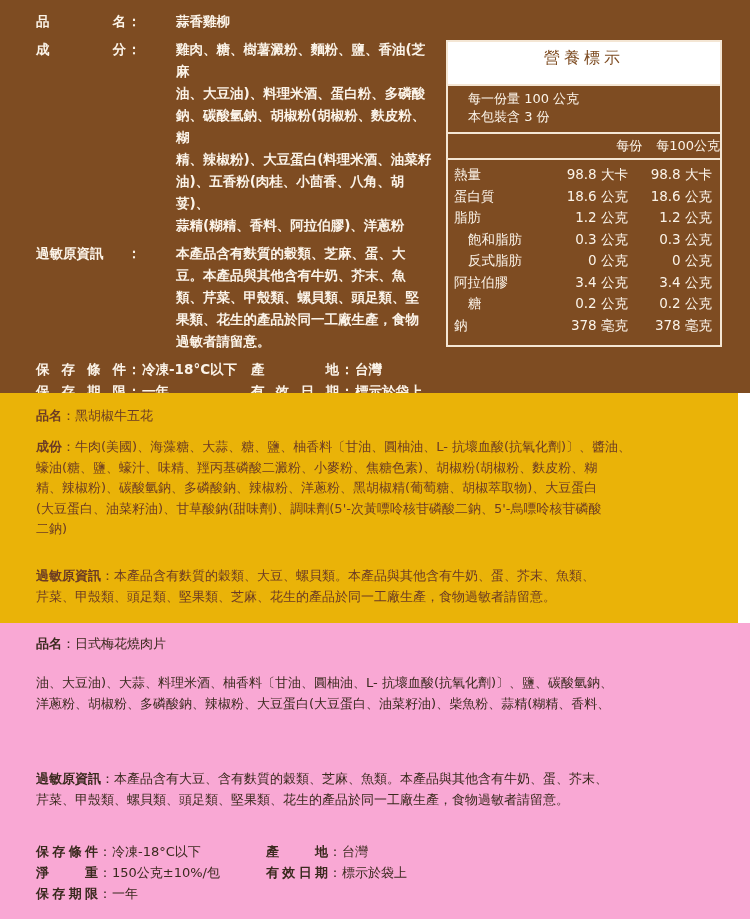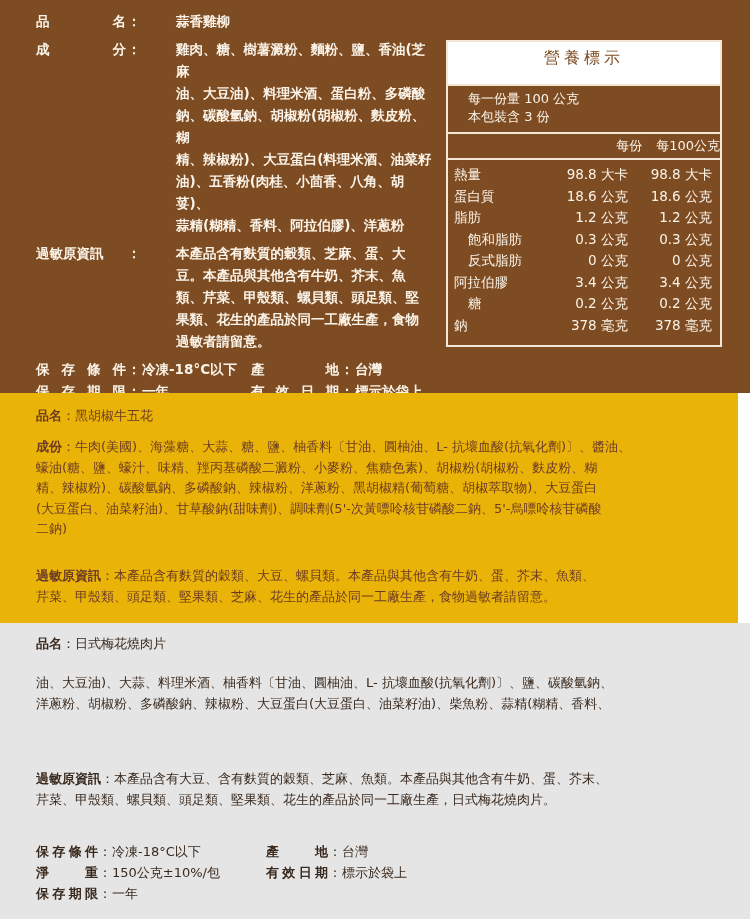--- a/index.html
+++ b/index.html
@@ -26,21 +26,21 @@
   .nutri-head span { margin-left: 14px; }
   .nutri-rows { padding: 4px 8px 0 6px; }
   .nrow { display: flex; font-size: 13.5px; line-height: 21.5px; }
   .nrow .nname { flex: 1; }
   .nrow .nname.indent { padding-left: 14px; }
   .nrow .nv1 { width: 92px; text-align: right; }
   .nrow .nv2 { width: 84px; text-align: right; }
 
   
   .sec2 { position: absolute; left: 0; top: 393px; width: 738px; height: 230px; background: #eab308; color: #6b3b25; }
-  .sec3 { position: absolute; left: 0; top: 623px; width: 750px; height: 296px; background: #e5e5e5; color: #3a2a1e; }
+  .sec3 { position: absolute; left: 0; top: 623px; width: 750px; height: 296px; background: #f9a8d4; color: #3a2a1e; }
   .blk { position: absolute; left: 36px; width: 680px; font-size: 13px; line-height: 20.5px; }
   .blk b { font-weight: bold; }
   .sec2 .pname { top: 13px; }
   .sec2 .ingr { top: 44px; }
   .sec2 .allg { top: 173px; }
   .sec3 .pname { top: 11px; }
   .sec3 .ingr { top: 50px; }
   .sec3 .allg { top: 146px; }
   .sec3 .info { top: 218px; }
   .info-row { display: flex; line-height: 21px; }
@@ -218,21 +218,21 @@
 <section class="sec3">
   <div class="blk pname">
     <b>品名</b><span>：</span><span>日式梅花燒肉片</span>
   </div>
   <div class="blk ingr">
     <div>油、大豆油)、大蒜、料理米酒、柚香料〔甘油、圓柚油、L- 抗壞血酸(抗氧化劑)〕、鹽、碳酸氫鈉、</div>
     <div>洋蔥粉、胡椒粉、多磷酸鈉、辣椒粉、大豆蛋白(大豆蛋白、油菜籽油)、柴魚粉、蒜精(糊精、香料、</div>
   </div>
   <div class="blk allg">
     <div><b>過敏原資訊</b><span>：</span><span>本產品含有大豆、含有麩質的穀類、芝麻、魚類。本產品與其他含有牛奶、蛋、芥末、</span></div>
-    <div>芹菜、甲殼類、螺貝類、頭足類、堅果類、花生的產品於同一工廠生產，日式梅花燒肉片。</div>
+    <div>芹菜、甲殼類、螺貝類、頭足類、堅果類、花生的產品於同一工廠生產，食物過敏者請留意。</div>
   </div>
   <div class="blk info">
     <div class="info-row">
       <div class="c1">
         <span class="ilabel">
             <span>保</span>
             <span>存</span>
             <span>條</span>
             <span>件</span>
           </span>

